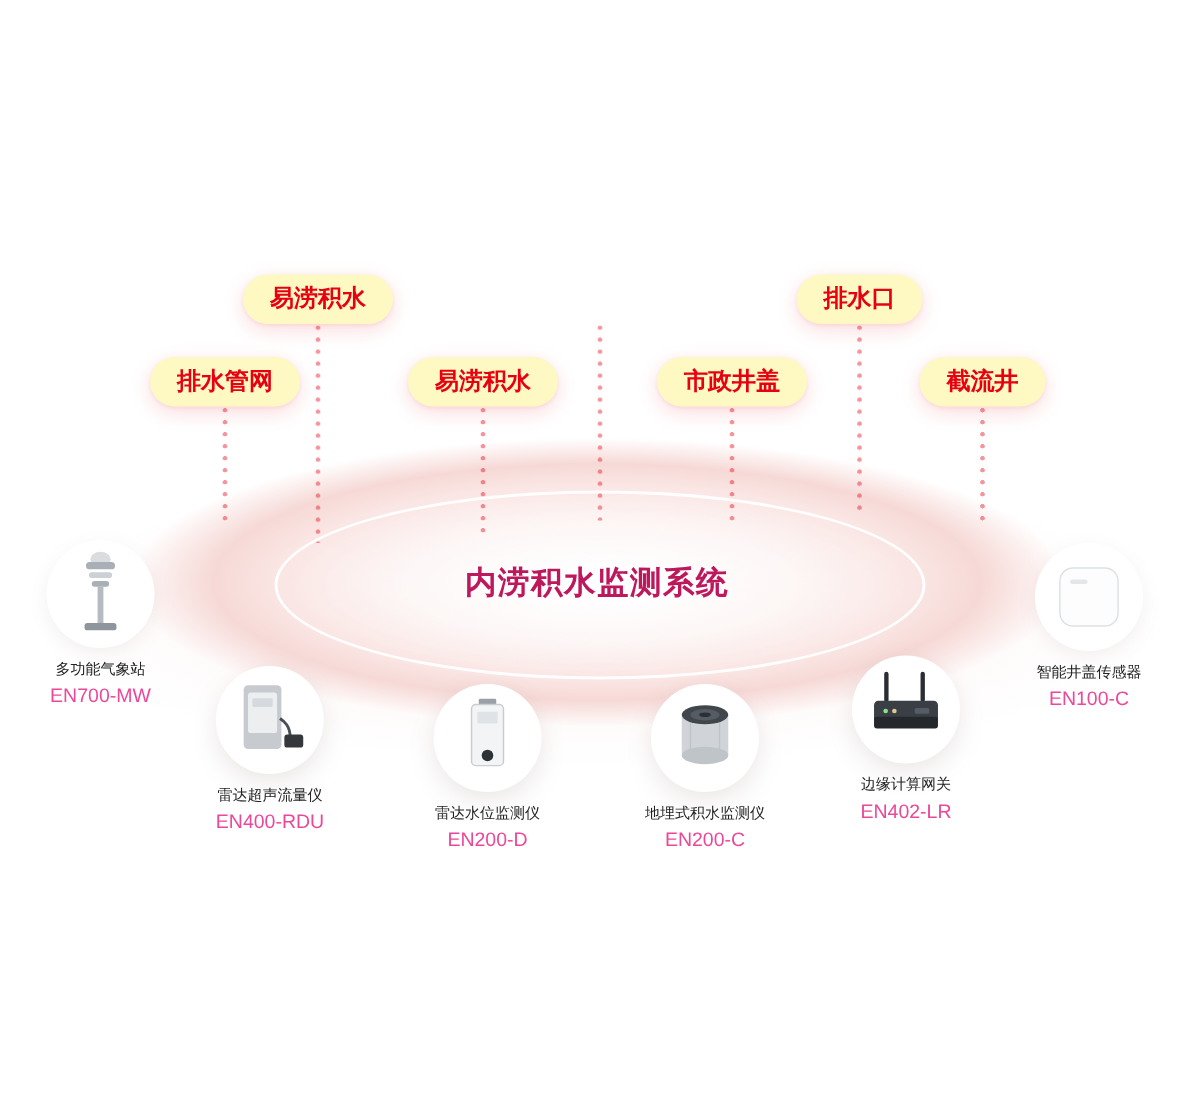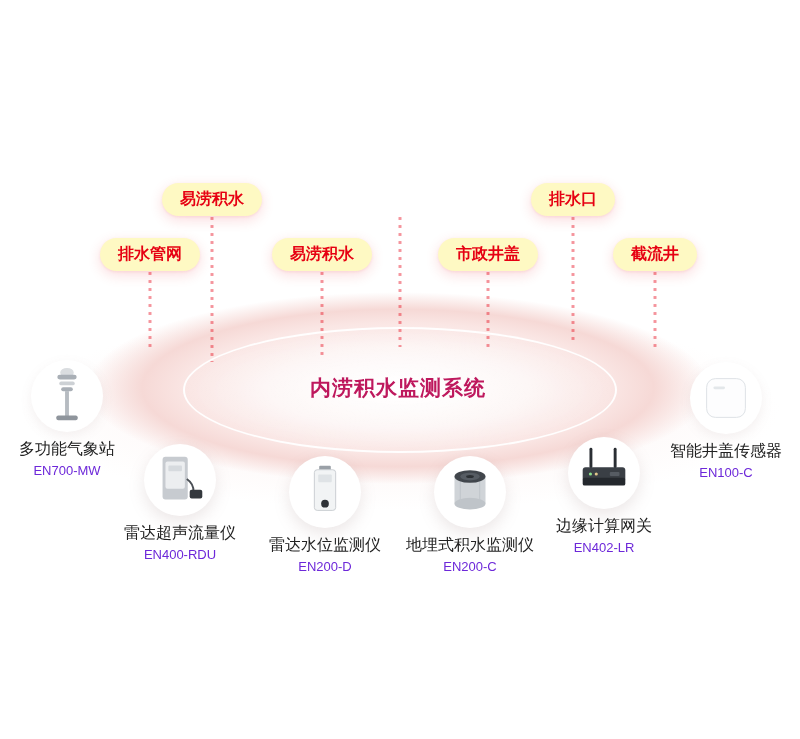--- a/index.html
+++ b/index.html
@@ -43,22 +43,22 @@
     position:absolute;transform:translateX(-50%);
     display:flex;flex-direction:column;align-items:center;
   }
   .badge{
     width:72px;height:72px;border-radius:50%;background:#ffffff;
     box-shadow:0 6px 16px rgba(150,120,120,.18);
     display:flex;align-items:center;justify-content:center;
   }
   .badge.flat{box-shadow:0 4px 12px rgba(150,120,120,.10);}
   .badge svg{width:62px;height:62px;display:block;}
-  .device-name{margin-top:7px;font-size:16px;color:#222;white-space:nowrap;}
-  .device-model{margin-top:3px;font-size:13px;color:#6d28d9;white-space:nowrap;}
+  .device-name{margin-top:7px;font-size:10px;color:#222;white-space:nowrap;}
+  .device-model{margin-top:3px;font-size:13px;color:#ec4899;white-space:nowrap;}
 </style>
 </head>
 <body>
 
 <div class="canvas">
 
   <div class="glow-wide"></div>
   <div class="glow"></div>
   <div class="inner-ring"></div>
 

